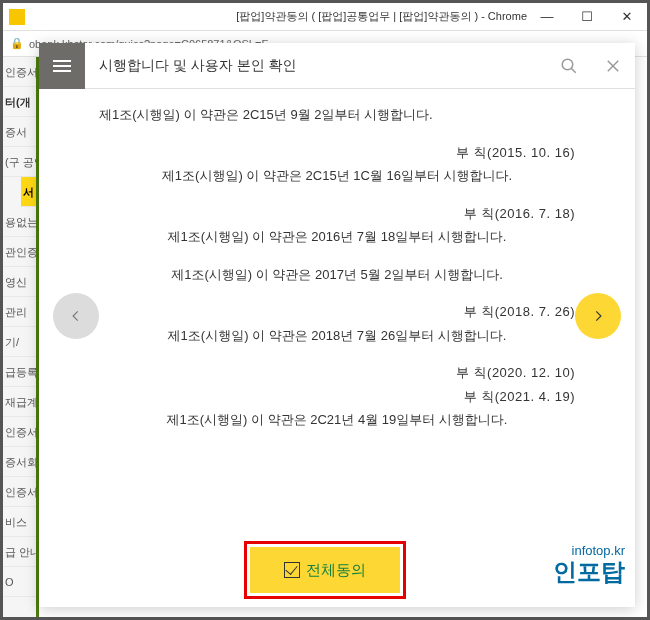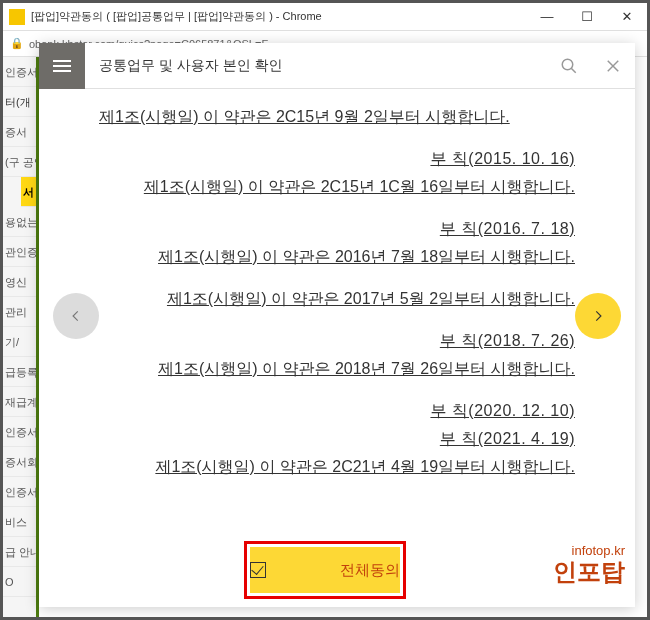--- a/index.html
+++ b/index.html
@@ -32,20 +32,21 @@
       width: 16px;
       height: 16px;
       background: #f7c600;
       margin: 0 6px;
       flex-shrink: 0;
     }
     .titlebar-text {
       flex: 1;
       white-space: nowrap;
       overflow: hidden;
+      text-align: right;
     }
     .win-controls {
       display: flex;
     }
     .win-btn {
       width: 40px;
       height: 28px;
       display: flex;
       align-items: center;
       justify-content: center;
@@ -90,21 +91,21 @@
       border-bottom: 1px solid #e8e8e8;
       white-space: nowrap;
     }
     .bg-sidebar .row.hl {
       background: #ffd814;
       color: #000;
       font-weight: bold;
       margin-left: 18px;
     }
     .bg-sidebar .title-row {
-      font-weight: normal;
+      font-weight: bold;
       color: #333;
     }
     
     .popup {
       position: absolute;
       left: 36px;
       top: 40px;
       right: 12px;
       bottom: 10px;
       background: #fff;
@@ -151,36 +152,35 @@
       align-items: center;
       justify-content: center;
       color: #888;
     }
     .hbtn svg { width: 18px; height: 18px; }
     
     .popup-body {
       flex: 1;
       padding: 16px 60px 0 60px;
       position: relative;
-      font-size: 16px;
+      font-size: 13px;
       color: #333;
       line-height: 1.5;
-      text-decoration: underline;
     }
     .enforce-line {
       text-align: left;
       margin-bottom: 18px;
     }
     .addendum-head {
       text-align: right;
       margin-bottom: 4px;
       letter-spacing: 0.5px;
     }
     .addendum-body {
-      text-align: right;
+      text-align: center;
       margin-bottom: 18px;
     }
     
     .nav-circle {
       position: absolute;
       width: 46px;
       height: 46px;
       border-radius: 50%;
       display: flex;
       align-items: center;
@@ -207,23 +207,23 @@
       border: 3px solid #e60000;
       padding: 3px;
       display: inline-block;
     }
     .agree-btn {
       background: #fdd835;
       width: 150px;
       height: 46px;
       display: flex;
       align-items: center;
-      justify-content: space-between;
+      justify-content: center;
       font-size: 15px;
-      color: #c2410c;
+      color: #15803d;
       gap: 6px;
     }
     .check-icon {
       width: 16px;
       height: 16px;
       border: 1.5px solid #333;
       position: relative;
     }
     .check-icon::after {
       content: "";
@@ -235,21 +235,21 @@
       border-right: 1.5px solid #333;
       border-bottom: 1.5px solid #333;
       transform: rotate(40deg);
     }
     
     .watermark {
       position: absolute;
       right: 22px;
       bottom: 30px;
       text-align: right;
-      color: #c2410c;
+      color: #0369a1;
       font-size: 13px;
       line-height: 1.2;
       pointer-events: none;
     }
     .watermark .big {
       font-size: 24px;
       font-weight: bold;
     }
   </style>
 </head>
@@ -298,21 +298,21 @@
 
   <div class="popup">
     <div class="popup-header">
       <div class="hamburger">
         <div class="hamburger-lines">
           <span></span>
             <span></span>
             <span></span>
         </div>
       </div>
-      <div class="popup-title">공통업무 및 사용자 본인 확인</div>
+      <div class="popup-title">시행합니다 및 사용자 본인 확인</div>
       <div class="hbtn">
         <svg viewBox="0 0 24 24" fill="none" stroke="#999" stroke-width="2">
           <circle cx="10" cy="10" r="7"></circle>
             <line x1="15" y1="15" x2="21" y2="21"></line>
         </svg>
       </div>
       <div class="hbtn">
         <svg viewBox="0 0 24 24" fill="none" stroke="#999" stroke-width="2">
           <line x1="5" y1="5" x2="19" y2="19"></line>
             <line x1="19" y1="5" x2="5" y2="19"></line>

